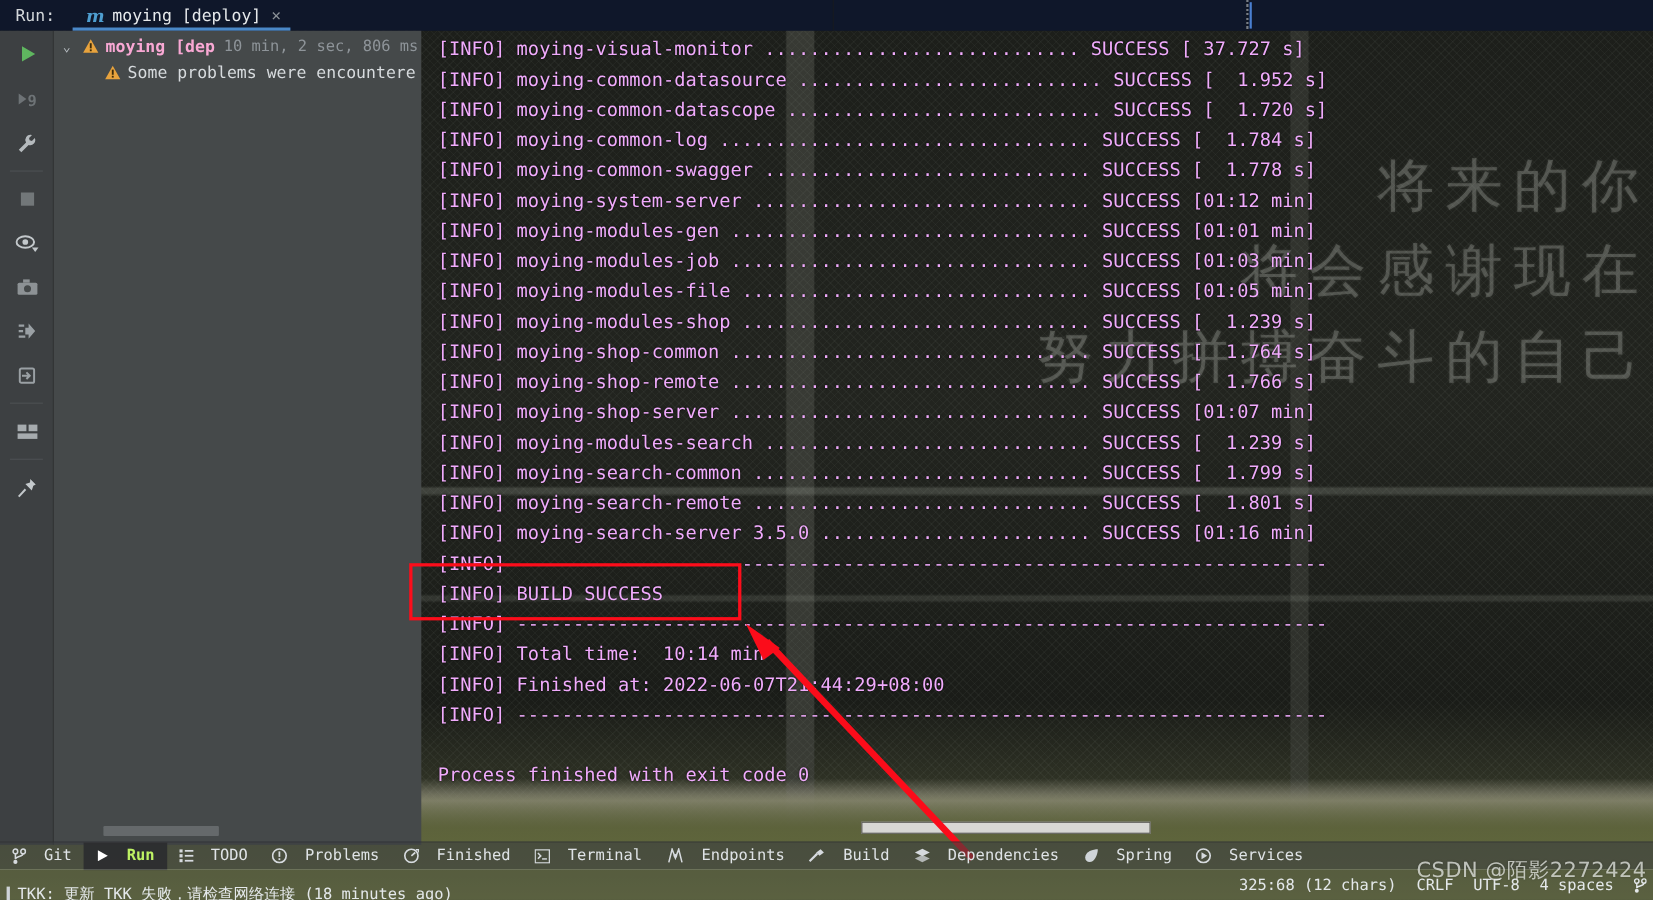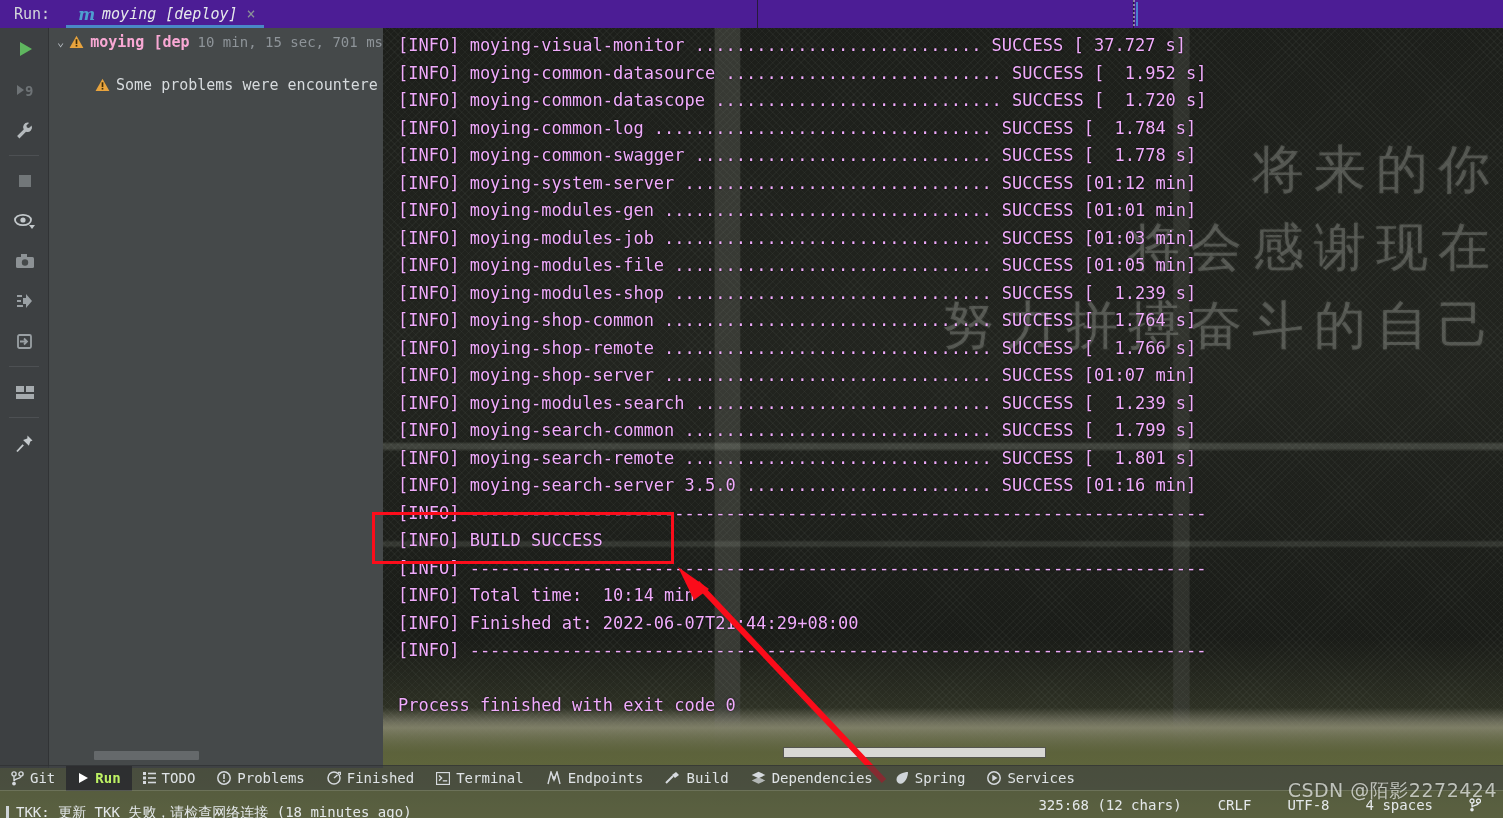--- a/index.html
+++ b/index.html
@@ -49,40 +49,40 @@
     font-size: 52px; line-height: 78px; letter-spacing: 10px;
     text-align: right; pointer-events: none; user-select: none;
     text-shadow: 0 0 3px rgba(255,255,255,0.10);
   }
   #photo-calligraphy .l2 { padding-left: 10px; }
   #photo-calligraphy .l3 { padding-left: 20px; }
 
   
   #topbar {
     position: absolute; left: 0; top: 0; width: 1503px; height: 28px;
-    background: #4c1d95;
+    background: #0f172a;
     display: flex; align-items: center;
   }
   #topbar .run-label {
     color: #d3d7da; font-size: 15px; padding: 0 10px 0 14px;
     font-family: "DejaVu Sans Mono", monospace;
   }
   #run-tab {
     position: relative; height: 28px; display: flex; align-items: center;
     padding: 0 8px 0 12px; gap: 7px; margin-left: 6px;
   }
   #run-tab::after {
     content: ""; position: absolute; left: 0; right: 0; bottom: 0;
     height: 3px; background: #4a88c7;
   }
   #run-tab .m-icon {
     color: #4e9ed0; font-size: 16px; font-style: italic; font-weight: 700;
     font-family: "DejaVu Serif", serif;
   }
-  #run-tab .tab-title { color: #e6e9eb; font-size: 15px; font-style: italic; }
+  #run-tab .tab-title { color: #e6e9eb; font-size: 15px; }
   #run-tab .tab-close { color: #8b9298; font-size: 15px; margin-left: 2px; }
   .topbar-div {
     position: absolute; top: 0; width: 1px; height: 28px;
     background: rgba(25,27,29,0.75);
   }
   #topbar-caret {
     position: absolute; left: 1136px; top: 2px; width: 2px; height: 24px;
     background: #4a7fd0;
   }
   #topbar-dots {
@@ -102,21 +102,21 @@
     color: #9aa0a6;
   }
   .rail-sep { width: 30px; height: 1px; background: #4d5053; margin: 5px auto; }
 
   
   #tree-panel {
     position: absolute; left: 49px; top: 28px; width: 334px; height: 740px;
     background: #45494a;
     overflow: hidden;
   }
-  .tree-row { display: flex; align-items: center; height: 24px; white-space: nowrap; margin-top: 19px; }
+  .tree-row { display: flex; align-items: center; height: 24px; white-space: nowrap; }
   .tree-row.r1 { padding-left: 8px; margin-top: 2px; }
   .tree-row.r2 { padding-left: 46px; }
   .tree-chevron { color: #b9bfc4; font-size: 12px; width: 18px; }
   .warn-icon { width: 15px; height: 14px; margin-right: 6px; flex: none; }
   .tree-name { color: #f9a8d4; font-size: 15px; font-weight: 700; }
   .tree-time { color: #8e9499; font-size: 14px; margin-left: 8px; }
   .tree-sub { color: #d7dbde; font-size: 15px; }
   #tree-scrollbar {
     position: absolute; left: 45px; bottom: 8px; width: 105px; height: 9px;
     background: #65696b; border-radius: 1px;
@@ -148,40 +148,40 @@
                pointer-events: none; }
 
   
   #toolbar {
     position: absolute; left: 0; bottom: 28px; width: 1503px; height: 25px;
     display: flex; align-items: center; gap: 0px;
     background: rgba(60,63,65,0.62);
     border-top: 1px solid rgba(40,42,44,0.5);
   }
   .tool-btn {
-    display: flex; align-items: center; gap: 6px;
+    display: flex; align-items: center; gap: 16px;
     height: 25px; padding: 0 11px; color: #dfe3e6; font-size: 14px;
     font-family: "DejaVu Sans Mono", monospace; white-space: nowrap;
   }
   .tool-btn.active { background: rgba(43,45,47,0.92); color: #bef264; font-weight: 700; }
   .tool-btn svg { flex: none; }
 
   
   #statusbar {
     position: absolute; left: 0; bottom: 0; width: 1503px; height: 28px;
     display: flex; align-items: center;
     background: rgba(60,63,65,0.30);
     border-top: 1px solid rgba(150,155,140,0.35);
     color: #e4e8ea; font-size: 14px;
     font-family: "DejaVu Sans Mono", monospace;
   }
   #status-left { display: flex; align-items: center; gap: 7px; padding-left: 6px; margin-top: 16px; }
   #status-bar-glyph { width: 3px; height: 14px; background: #cfd4d8; }
   #status-right {
-    margin-left: auto; display: flex; align-items: center; gap: 36px; padding-right: 22px; text-align: right;
+    margin-left: auto; display: flex; align-items: center; gap: 18px; padding-right: 6px; text-align: right;
   }
   #csdn-watermark {
     position: absolute; right: 6px; bottom: 14px;
     color: rgba(240,242,238,0.72); font-size: 19px;
     font-family: "DejaVu Sans", sans-serif;
     letter-spacing: 0.5px; pointer-events: none; user-select: none;
     text-shadow: 0 0 2px rgba(0,0,0,0.25);
   }
 </style>
 </head>
@@ -275,21 +275,21 @@
 
 <div id="tree-panel">
   <div class="tree-row r1">
     <span class="tree-chevron">⌄</span>
     <svg class="warn-icon" viewBox="0 0 16 15">
       <polygon points="8,0.8 15.4,14 0.6,14" fill="#e8a33d"></polygon>
       <rect x="7.1" y="4.6" width="1.8" height="5" fill="#3b2a08"></rect>
       <rect x="7.1" y="10.6" width="1.8" height="1.8" fill="#3b2a08"></rect>
     </svg>
     <span class="tree-name">moying [dep</span>
-    <span class="tree-time">10 min, 15 sec, 701 ms</span>
+    <span class="tree-time">10 min, 2 sec, 806 ms</span>
   </div>
   <div class="tree-row r2">
     <svg class="warn-icon" viewBox="0 0 16 15">
       <polygon points="8,0.8 15.4,14 0.6,14" fill="#e8a33d"></polygon>
       <rect x="7.1" y="4.6" width="1.8" height="5" fill="#3b2a08"></rect>
       <rect x="7.1" y="10.6" width="1.8" height="1.8" fill="#3b2a08"></rect>
     </svg>
     <span class="tree-sub">Some problems were encountere</span>
   </div>
   <div id="tree-scrollbar"></div>

